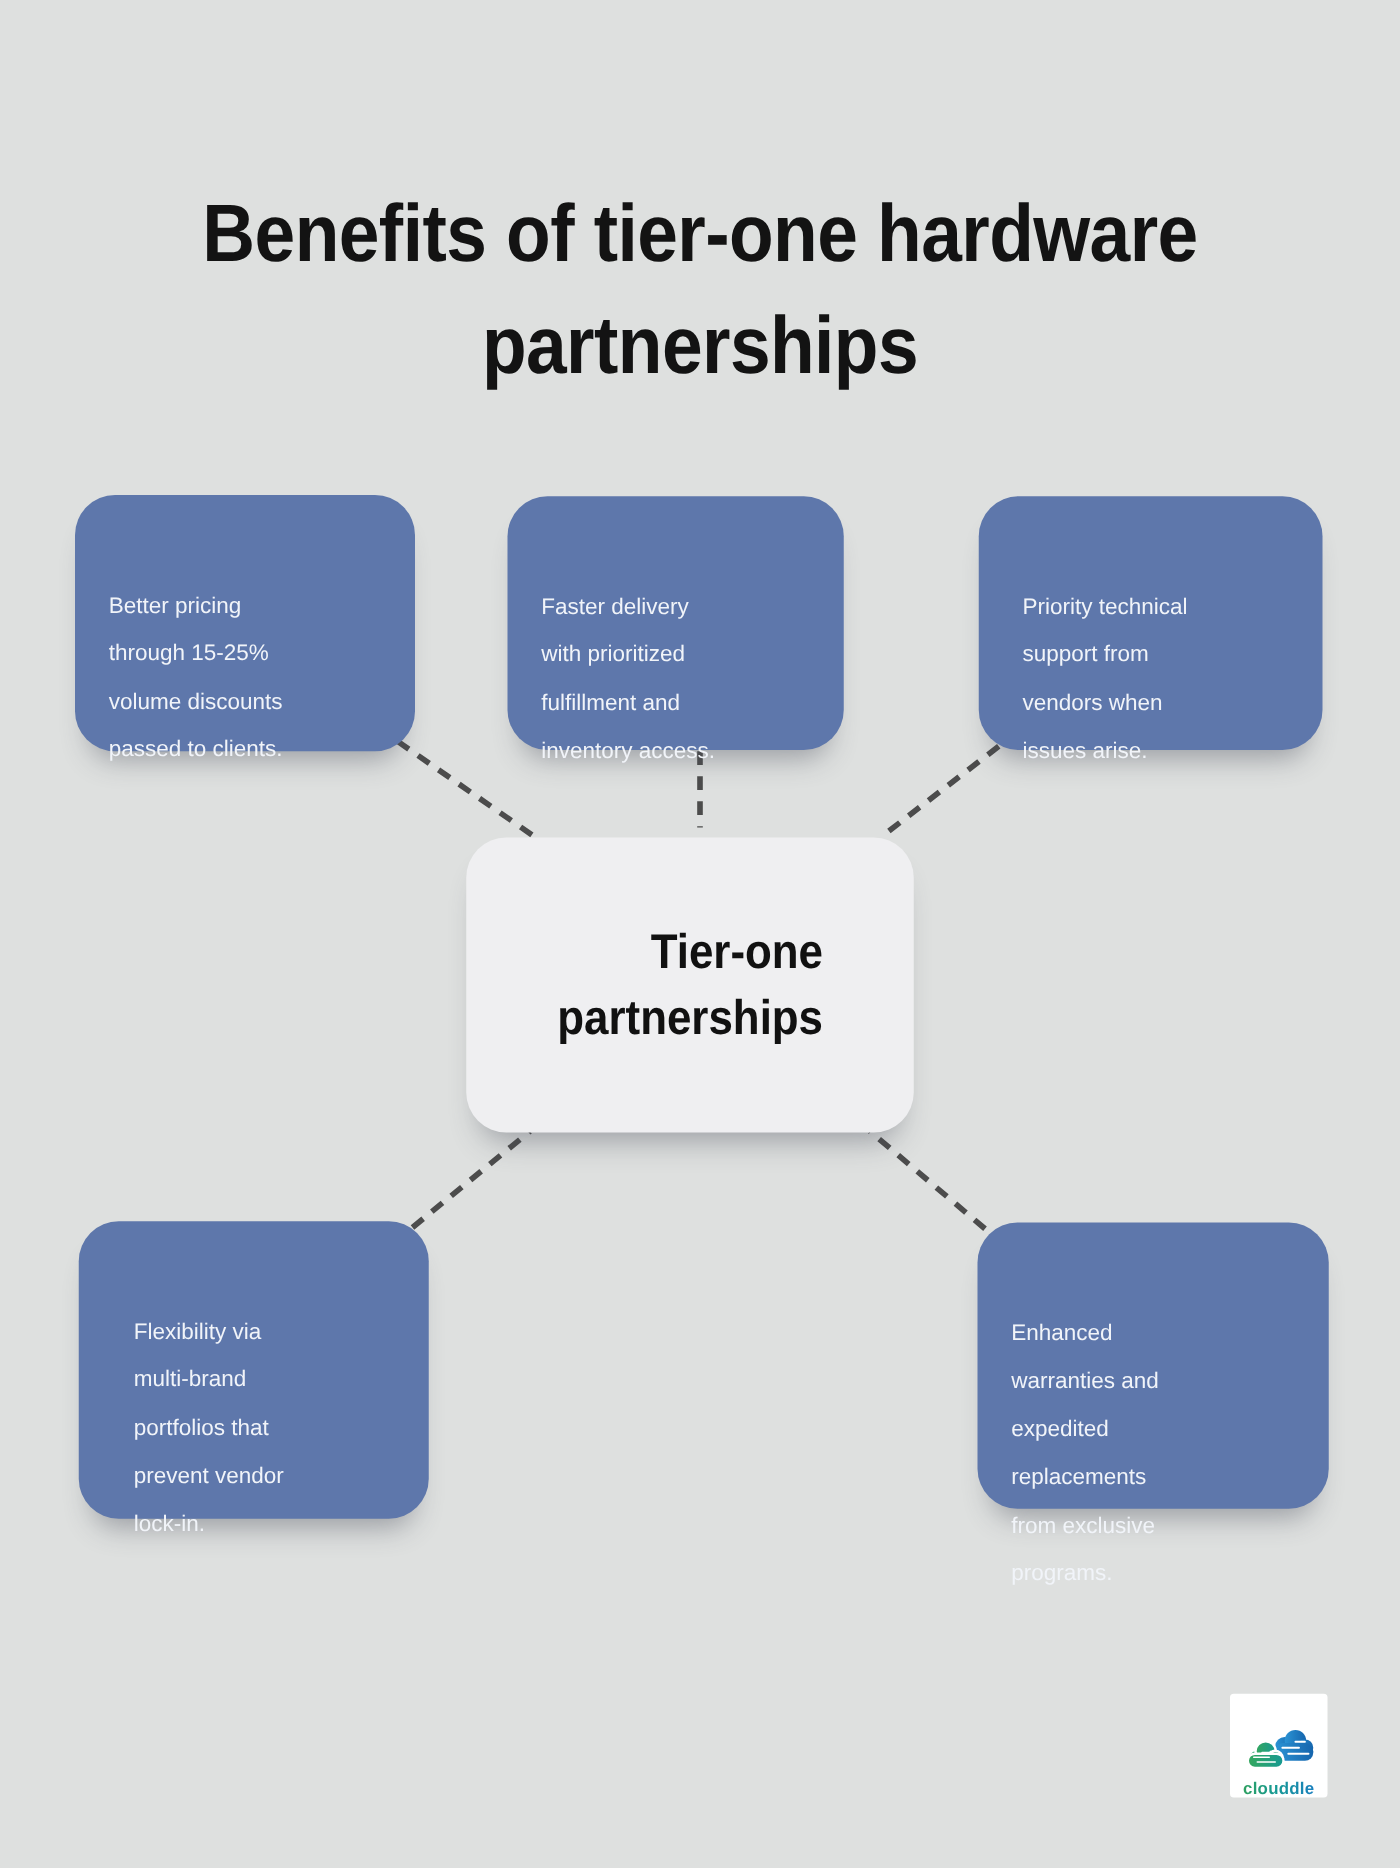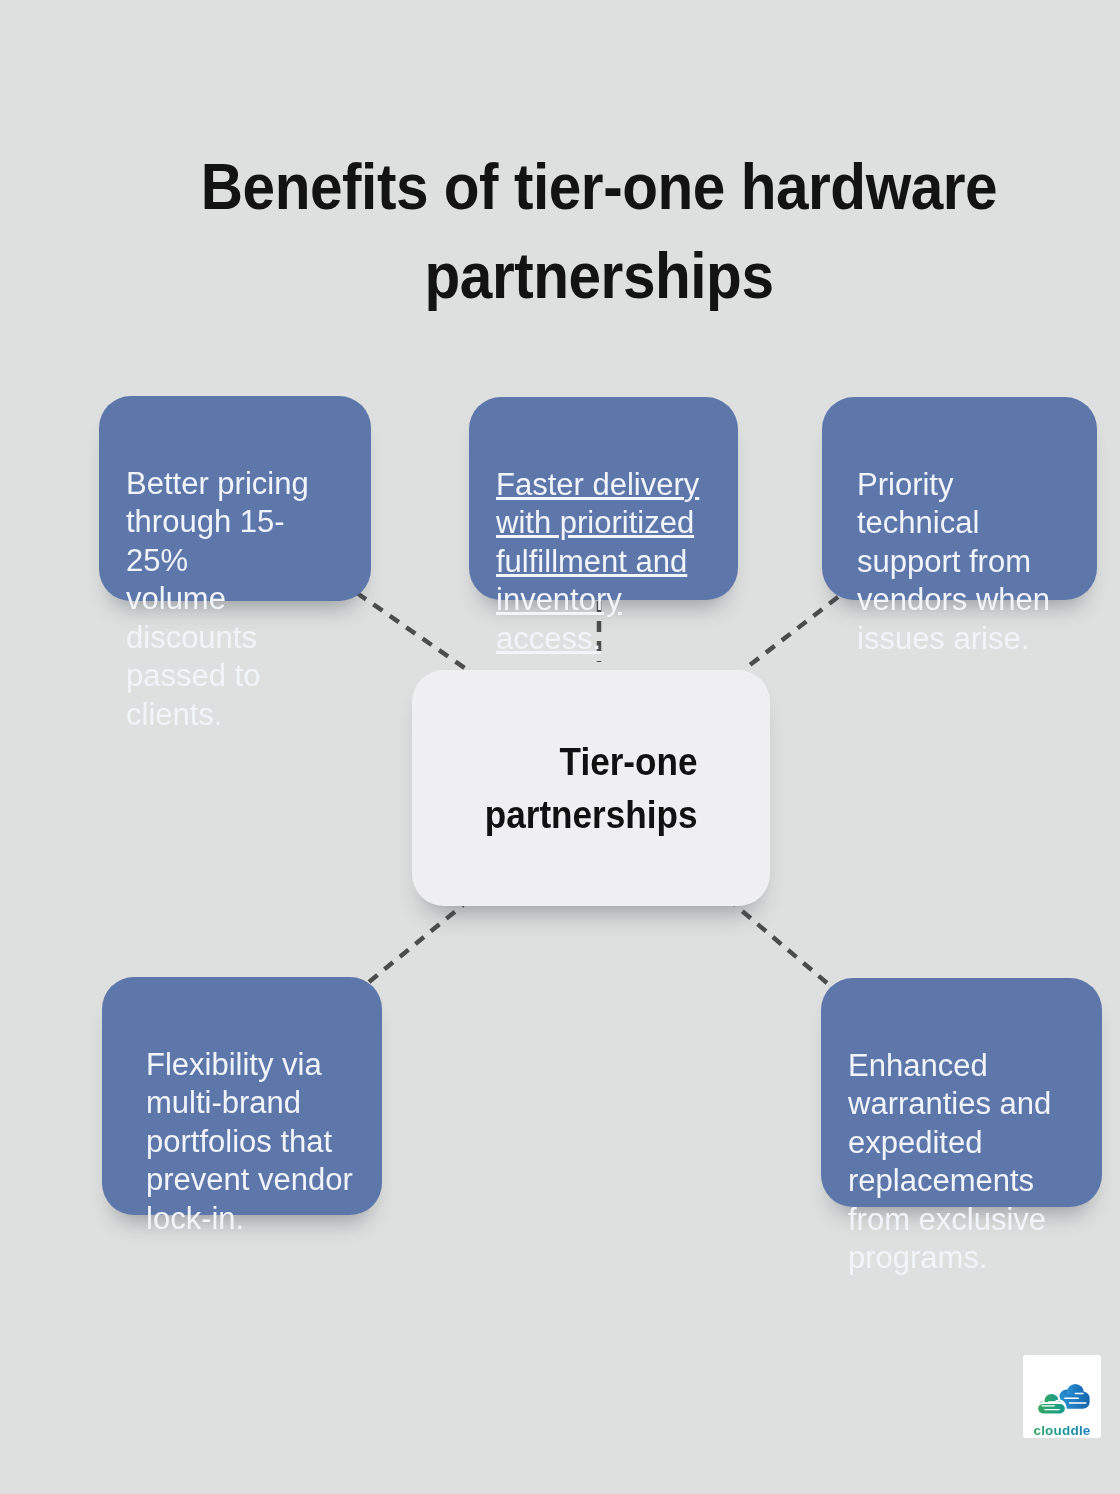--- a/index.html
+++ b/index.html
@@ -1,48 +1,48 @@
 <!DOCTYPE html>
 <html><head>
 <meta charset="utf-8">
 <style>
   html,body{margin:0;padding:0;}
   body{
     width:1120px;height:1494px;position:relative;overflow:hidden;
     background:#dee0df;
     font-family:"Liberation Sans", sans-serif;
   }
-  .canvas{position:absolute;inset:0;margin-left:39px;}
+  .canvas{position:absolute;inset:0;}
 
   
   .title{
     position:absolute;left:0;top:98px;width:1120px;
     text-align:center;
     font-size:65px;line-height:89px;font-weight:700;color:#131313;
     white-space:pre-line;
     transform:scaleX(0.9);transform-origin:50% 0;
     letter-spacing:-0.5px;
   }
 
   
   svg.connectors{position:absolute;left:0;top:0;z-index:1;}
 
   
   .card{
     position:absolute;z-index:2;
     background:#5e77ab;border-radius:32px;
     box-shadow:0 18px 22px -12px rgba(70,76,88,0.45);
     color:#f1f4f9;
-    font-size:31px;line-height:38.5px;
+    font-size:18px;line-height:38.5px;
     padding:30px 27px 18px 27px;
     box-sizing:border-box;
     white-space:pre-line;
   }
   .card-1{left:60px;top:396px;width:272px;height:205px;}
-  .card-2{left:430px;top:397px;width:269px;height:203px;text-decoration:underline;}
+  .card-2{left:406px;top:397px;width:269px;height:203px;}
   .card-3{left:783px;top:397px;width:275px;height:203px;padding-left:35px;}
   .card-4{left:63px;top:977px;width:280px;height:238px;padding-left:44px;}
   .card-5{left:782px;top:978px;width:281px;height:229px;}
 
   
   .center-node{
     position:absolute;z-index:2;
     left:373px;top:670px;width:358px;height:236px;
     background:#efeff1;border-radius:32px;
     box-shadow:0 18px 24px -12px rgba(70,76,88,0.45);

